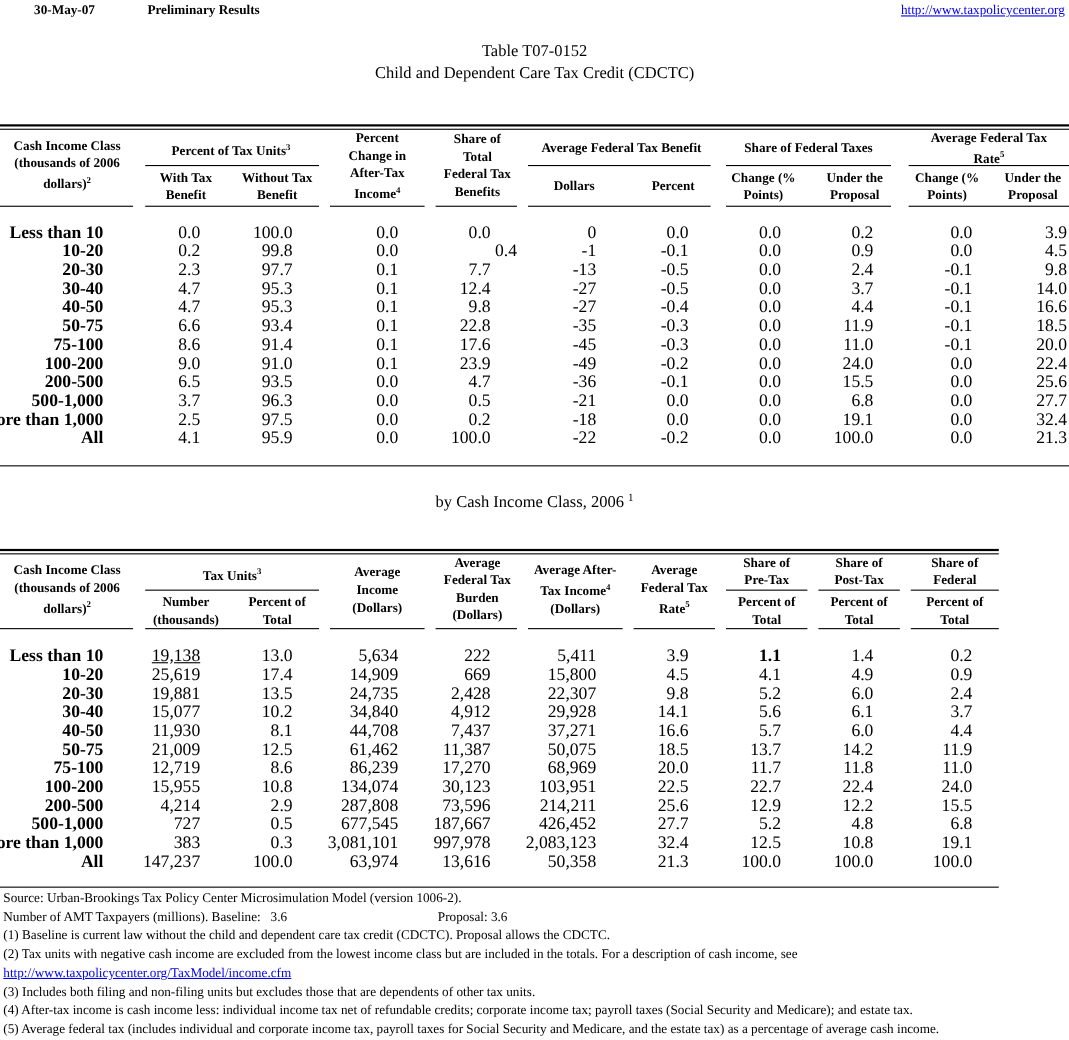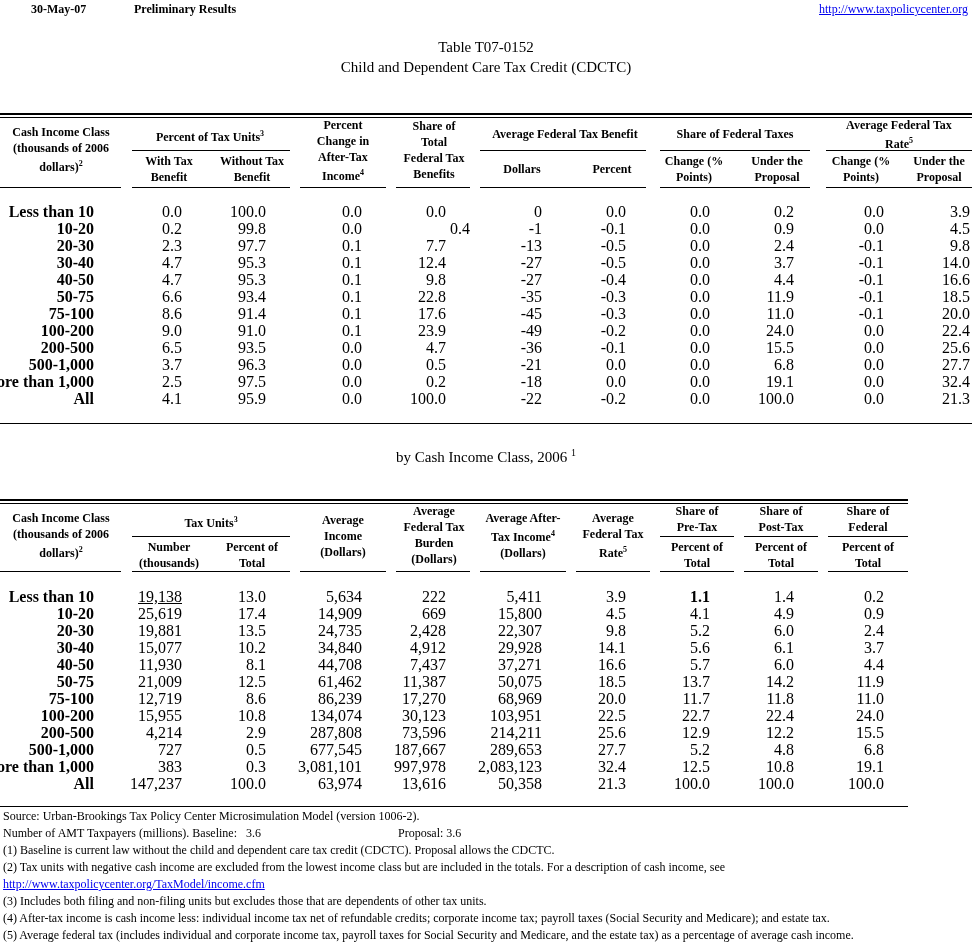--- a/index.html
+++ b/index.html
@@ -463,21 +463,21 @@
       <span class="c" style="right: 262px;">12.9</span>
       <span class="c" style="right: 178px;">12.2</span>
       <span class="c" style="right: 88px;">15.5</span>
     </div>
     <div class="row" style="top: 741px;">
       <span class="lab">500-1,000</span>
       <span class="c" style="right: 790px;">727</span>
       <span class="c" style="right: 706px;">0.5</span>
       <span class="c" style="right: 610px;">677,545</span>
       <span class="c" style="right: 526px;">187,667</span>
-      <span class="c" style="right: 430px;">289,653</span>
+      <span class="c" style="right: 430px;">426,452</span>
       <span class="c" style="right: 346px;">27.7</span>
       <span class="c" style="right: 262px;">5.2</span>
       <span class="c" style="right: 178px;">4.8</span>
       <span class="c" style="right: 88px;">6.8</span>
     </div>
     <div class="row" style="top: 758px;">
       <span class="lab">More than 1,000</span>
       <span class="c" style="right: 790px;">383</span>
       <span class="c" style="right: 706px;">0.3</span>
       <span class="c" style="right: 610px;">3,081,101</span>

